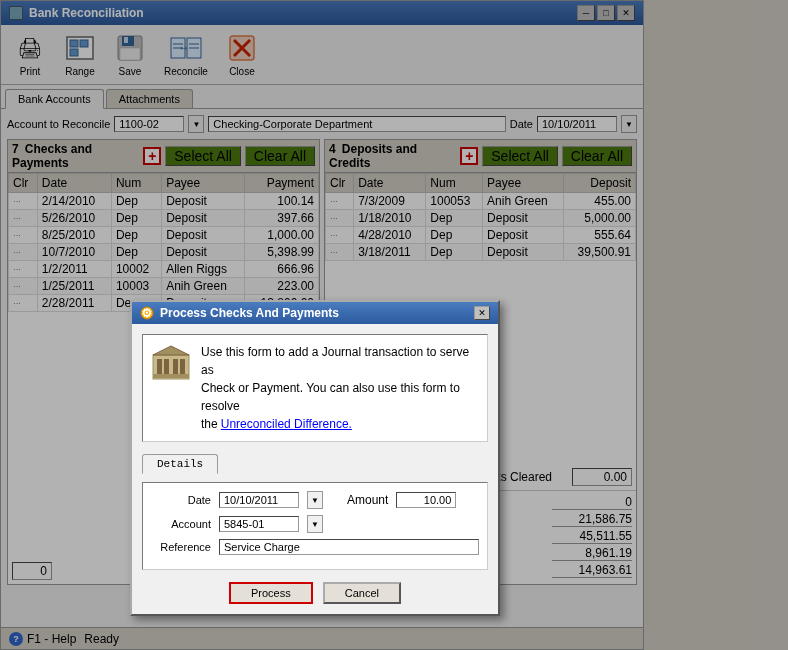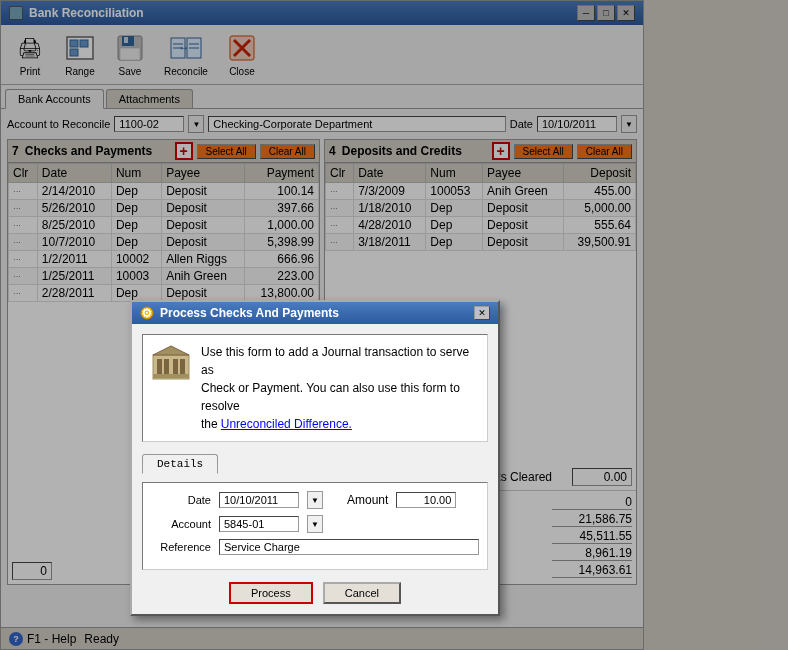--- a/index.html
+++ b/index.html
@@ -36,21 +36,21 @@
     .date-label { font-size: 11px; }
     .date-input { border: 1px inset #999; background: white; padding: 1px 4px; width: 80px; font-size: 11px; }
     .date-dropdown { border: 1px solid #999; background: #f0f0f0; width: 16px; height: 18px; display: flex; align-items: center; justify-content: center; cursor: pointer; font-size: 8px; }
 
     
     .panels { display: flex; gap: 4px; height: calc(100% - 60px); }
     .panel { flex: 1; border: 1px solid #999; background: white; display: flex; flex-direction: column; overflow: hidden; justify-content: space-between; }
     .panel-header { background: #d4d0c8; padding: 2px 4px; display: flex; align-items: center; gap: 4px; border-bottom: 1px solid #999; flex-shrink: 0; }
     .panel-title { font-size: 11px; font-weight: bold; flex: 1; }
     .panel-add-btn { width: 18px; height: 18px; background: white; border: 2px solid #cc0000; color: #cc0000; font-weight: bold; font-size: 14px; display: flex; align-items: center; justify-content: center; cursor: pointer; line-height: 1; }
-    .panel-btn { padding: 1px 8px; background: #f97316; border: 1px outset #999; cursor: pointer; font-size: 10px; }
+    .panel-btn { padding: 1px 8px; background: #4d7c0f; border: 1px outset #999; cursor: pointer; font-size: 14px; }
 
     
     .table-container { flex: 1; overflow-y: auto; overflow-x: hidden; }
     table { width: 100%; border-collapse: collapse; font-size: 11px; }
     th { background: #d4d0c8; border: 1px solid #bbb; padding: 2px 4px; text-align: left; font-weight: normal; white-space: nowrap; position: sticky; top: 0; }
     td { border: 1px solid #ddd; padding: 1px 4px; white-space: nowrap; }
     td.num { text-align: right; }
     tr:nth-child(even) { background: #f8f8f8; }
     .dots-cell { color: #666; font-size: 8px; }
 

